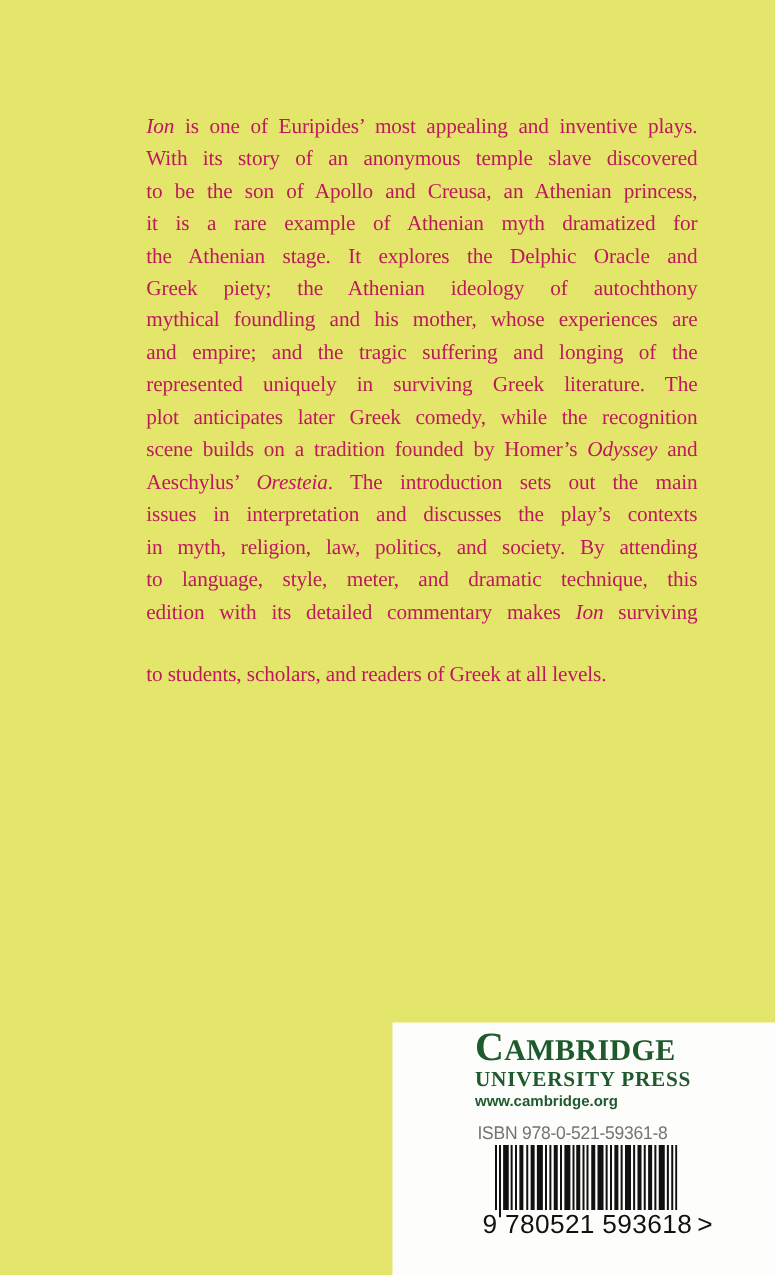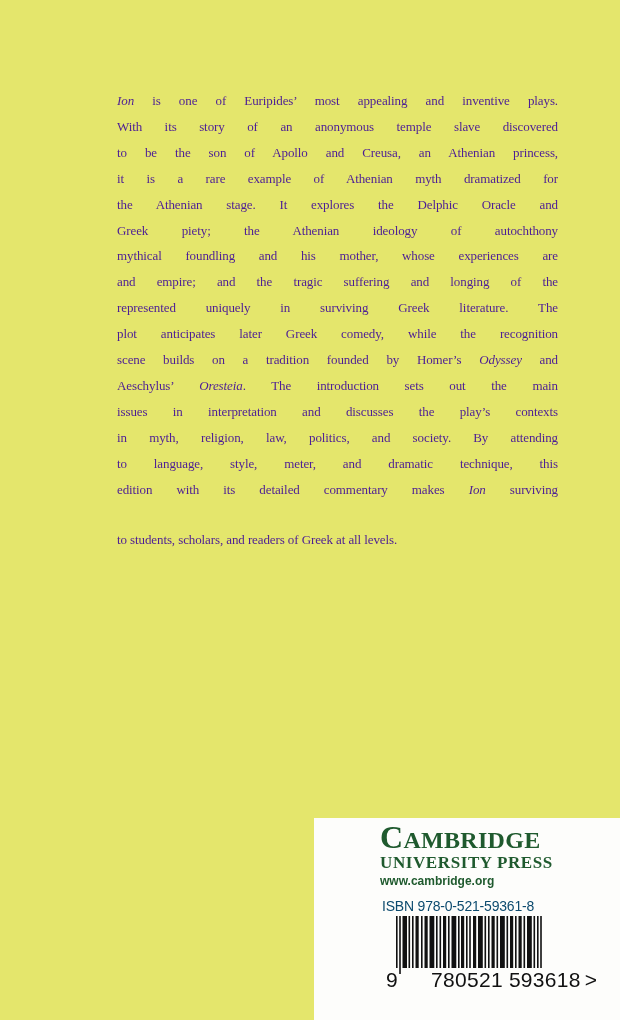--- a/index.html
+++ b/index.html
@@ -12,23 +12,23 @@
       background: #e4e66c;
       position: relative;
       overflow: hidden;
     }
     .blurb {
       position: absolute;
       left: 117px;
       top: 88px;
       width: 441px;
       font-family: "Liberation Serif", "DejaVu Serif", serif;
-      font-size: 13px;
+      font-size: 17px;
       line-height: 25.9px;
-      color: #4c1d95;
+      color: #be185d;
       text-align: justify;
       text-align-last: left;
       letter-spacing: -0.1px;
       word-spacing: 0px;
     }
     .blurb .line {
       display: block;
       text-align: justify;
       text-align-last: justify;
       white-space: nowrap;
@@ -82,21 +82,21 @@
       color: #1f5a2e;
       white-space: nowrap;
       text-align: right;
     }
     .isbn-label {
       position: absolute;
       left: 68px;
       top: 80px;
       font-family: "Liberation Sans", "DejaVu Sans", sans-serif;
       font-size: 14px;
-      color: #0c4a6e;
+      color: #737373;
       white-space: nowrap;
       letter-spacing: -0.2px;
       transform: scaleY(1.05);
     }
     .barcode {
       position: absolute;
       left: 82px;
       top: 98px;
       width: 146px;
       height: 58px;
@@ -112,21 +112,20 @@
       letter-spacing: 0.3px;
     }
     .barcode-digits span {
       background: #fdfdfb;
     }
     .barcode-digits .lead {
       margin-right: 6px;
     }
     .barcode-digits .mid {
       margin-right: 6px;
-      margin-left: 27px;
     }
     .barcode-digits .arrow {
       margin-left: 4px;
     }
   </style>
 </head>
 <body>
 
 <div class="blurb">
   <span class="line"><i>Ion</i><span> is one of Euripides’ most appealing and inventive plays.</span></span>

